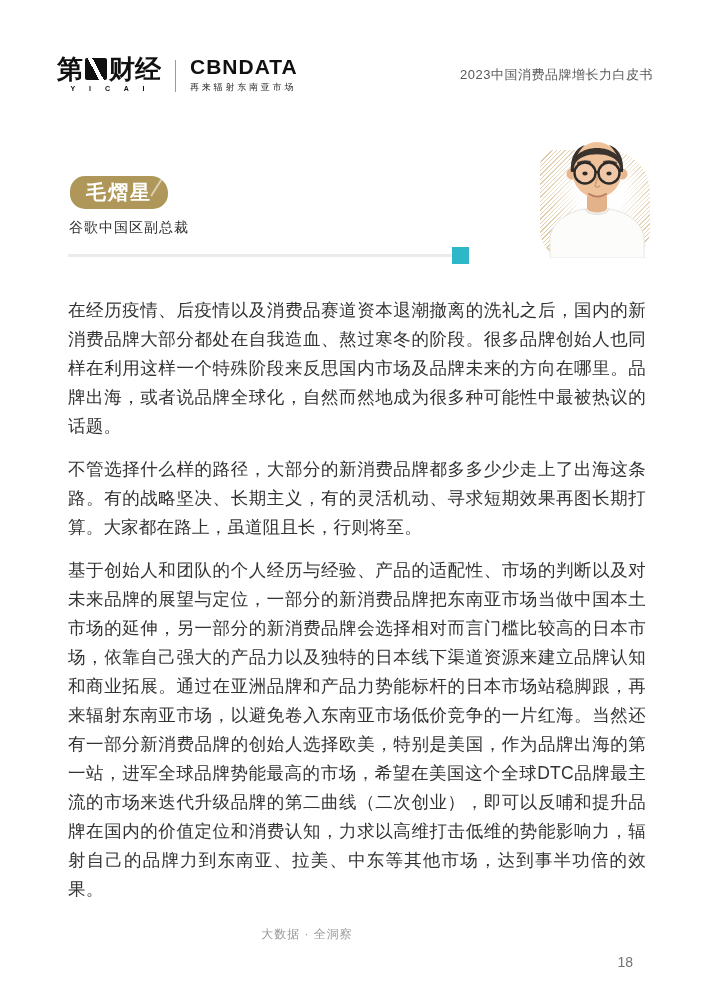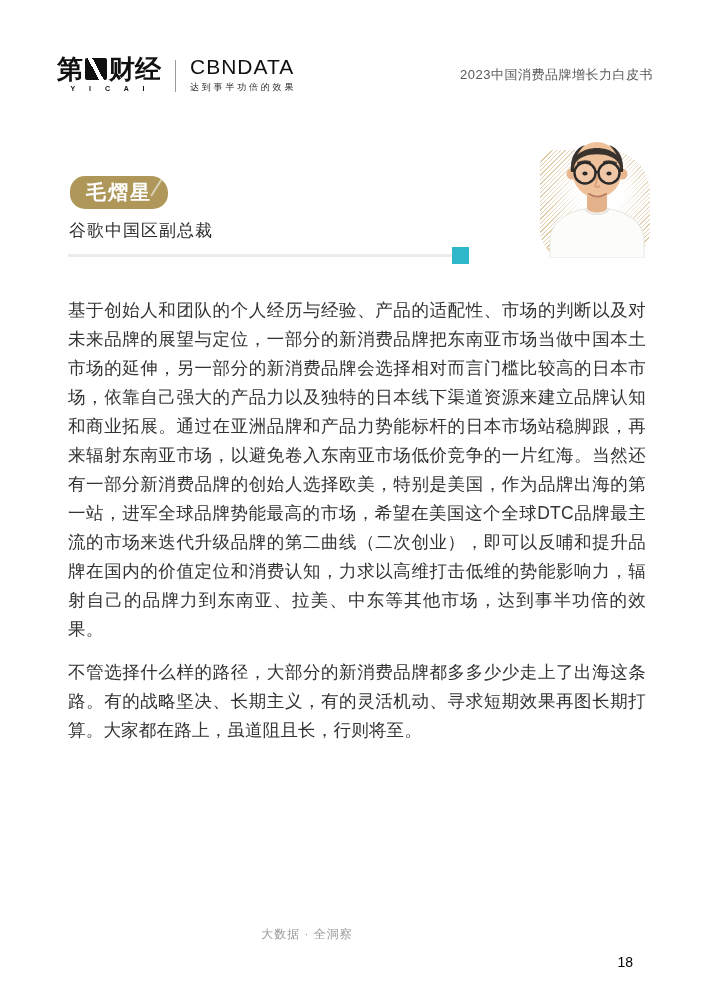--- a/index.html
+++ b/index.html
@@ -16,38 +16,38 @@
   .yicai { display:flex; flex-direction:column; align-items:center; }
   .yicai-main { display:flex; align-items:center; gap:1px; font-weight:900; font-size:26px; color:#101010; letter-spacing:0; line-height:1; }
   .yicai-block {
     display:inline-block; width:22px; height:22px; margin:0 1px;
     background:linear-gradient(62deg,#101010 42%,#ffffff 42%,#ffffff 56%,#101010 56%);
     border-radius:2px;
   }
   .yicai-sub { font-size:7px; font-weight:700; letter-spacing:6px; color:#101010; margin-top:3px; text-indent:3px; white-space:nowrap; }
   .logo-divider { width:1px; height:32px; background:#9a9a9a; margin:4px 14px 0 14px; }
   .cbn { display:flex; flex-direction:column; }
-  .cbn-main { font-size:21px; font-weight:400; letter-spacing:1px; color:#101010; line-height:1; font-family:"Liberation Sans","DejaVu Sans",sans-serif; }
+  .cbn-main { font-size:21px; font-weight:700; letter-spacing:1px; color:#101010; line-height:1; font-family:"Liberation Sans","DejaVu Sans",sans-serif; }
   .cbn-sub { font-size:9px; color:#2b2b2b; letter-spacing:2.8px; margin-top:4px; white-space:nowrap; }
   .doc-title { position:absolute; right:57px; top:66px; font-size:13px; color:#595959; letter-spacing:0.5px; }
 
   
   .name-badge {
     position:absolute; left:70px; top:176px; width:98px; height:33px;
     background:#ae9759; border-radius:15px 17px 15px 15px;
     display:flex; align-items:center; justify-content:center;
     color:#ffffff; font-size:20px; font-weight:700; letter-spacing:2px;
     overflow:hidden;
     text-align:right;
   }
   .name-badge::after {
     content:""; position:absolute; right:9px; top:-4px; width:2px; height:26px;
     background:rgba(255,255,255,0.55); transform:rotate(32deg);
   }
-  .profile-title { position:absolute; left:69px; top:219px; font-size:17px; color:#2d2d2d; letter-spacing:1px; }
+  .profile-title { position:absolute; left:69px; top:219px; font-size:14px; color:#2d2d2d; letter-spacing:1px; }
   .divider-line { position:absolute; left:68px; top:254px; width:385px; height:3px; background:#ebebeb; }
   .accent-square { position:absolute; left:452px; top:247px; width:17px; height:17px; background:#2eb6c9; }
 
   
   .photo-wrap { position:absolute; left:538px; top:128px; width:122px; height:132px; }
   .photo-card {
     position:absolute; left:2px; top:22px; width:110px; height:107px;
     border-radius:16px 42px 26px 26px;
     background:
       radial-gradient(circle at 55% 40%, rgba(255,255,255,0.95) 0 26%, rgba(255,255,255,0.25) 55%, rgba(255,255,255,0) 75%),
@@ -63,41 +63,41 @@
 
   
   .article { position:absolute; left:68px; top:296px; width:578px; }
   .article p {
     font-size:17.5px; line-height:29px; color:#333333; text-align:justify;
     letter-spacing:0.2px; margin:0 0 14px 0; font-weight:400;
   }
 
   
   .footer-slogan { position:absolute; left:0; top:926px; width:614px; text-align:center; font-size:12px; color:#9a9a9a; letter-spacing:1px; }
-  .page-number { position:absolute; right:77px; top:954px; font-size:14px; color:#000000; }
+  .page-number { position:absolute; right:77px; top:954px; font-size:14px; color:#737373; }
 </style>
 </head>
 <body>
 
 <div class="page">
 
   <div class="header">
     <div class="logo-row">
       <div class="yicai">
         <div class="yicai-main">
           <span>第</span>
             <span class="yicai-block"></span>
             <span>财经</span>
         </div>
         <div class="yicai-sub">Y I C A I</div>
       </div>
       <div class="logo-divider"></div>
       <div class="cbn">
         <div class="cbn-main">CBNDATA</div>
-        <div class="cbn-sub">达到事半功倍的效果</div>
+        <div class="cbn-sub">再来辐射东南亚市场</div>
       </div>
     </div>
     <div class="doc-title">2023中国消费品牌增长力白皮书</div>
   </div>
 
   <div class="name-badge">
     <span>毛熠星</span>
   </div>
   <div class="profile-title">谷歌中国区副总裁</div>
   <div class="divider-line"></div>
@@ -133,20 +133,21 @@
 
       <ellipse cx="44" cy="45.5" rx="2.6" ry="2" fill="#2e2a26"></ellipse>
       <ellipse cx="68" cy="45.5" rx="2.6" ry="2" fill="#2e2a26"></ellipse>
 
       <path d="M56,48 C56,53 55,56 54,58 C55.5,59.5 57.5,59.5 58.5,58" stroke="#d59d74" stroke-width="1.6" fill="none" stroke-linecap="round"></path>
       <path d="M48,66 C53,69.5 60,69.5 65,66" stroke="#b97f62" stroke-width="2" fill="none" stroke-linecap="round"></path>
     </svg>
   </div>
 
   <div class="article">
+    <p>在经历疫情、后疫情以及消费品赛道资本退潮撤离的洗礼之后，国内的新消费品牌大部分都处在自我造血、熬过寒冬的阶段。很多品牌创始人也同样在利用这样一个特殊阶段来反思国内市场及品牌未来的方向在哪里。品牌出海，或者说品牌全球化，自然而然地成为很多种可能性中最被热议的话题。</p>
+    <p>不管选择什么样的路径，大部分的新消费品牌都多多少少走上了出海这条路。有的战略坚决、长期主义，有的灵活机动、寻求短期效果再图长期打算。大家都在路上，虽道阻且长，行则将至。</p>
     <p>基于创始人和团队的个人经历与经验、产品的适配性、市场的判断以及对未来品牌的展望与定位，一部分的新消费品牌把东南亚市场当做中国本土市场的延伸，另一部分的新消费品牌会选择相对而言门槛比较高的日本市场，依靠自己强大的产品力以及独特的日本线下渠道资源来建立品牌认知和商业拓展。通过在亚洲品牌和产品力势能标杆的日本市场站稳脚跟，再来辐射东南亚市场，以避免卷入东南亚市场低价竞争的一片红海。当然还有一部分新消费品牌的创始人选择欧美，特别是美国，作为品牌出海的第一站，进军全球品牌势能最高的市场，希望在美国这个全球DTC品牌最主流的市场来迭代升级品牌的第二曲线（二次创业），即可以反哺和提升品牌在国内的价值定位和消费认知，力求以高维打击低维的势能影响力，辐射自己的品牌力到东南亚、拉美、中东等其他市场，达到事半功倍的效果。</p>
-    <p>不管选择什么样的路径，大部分的新消费品牌都多多少少走上了出海这条路。有的战略坚决、长期主义，有的灵活机动、寻求短期效果再图长期打算。大家都在路上，虽道阻且长，行则将至。</p>
   </div>
 
   <div class="footer-slogan">大数据 · 全洞察</div>
   <div class="page-number">18</div>
 
 </div>
 
 </body></html>

